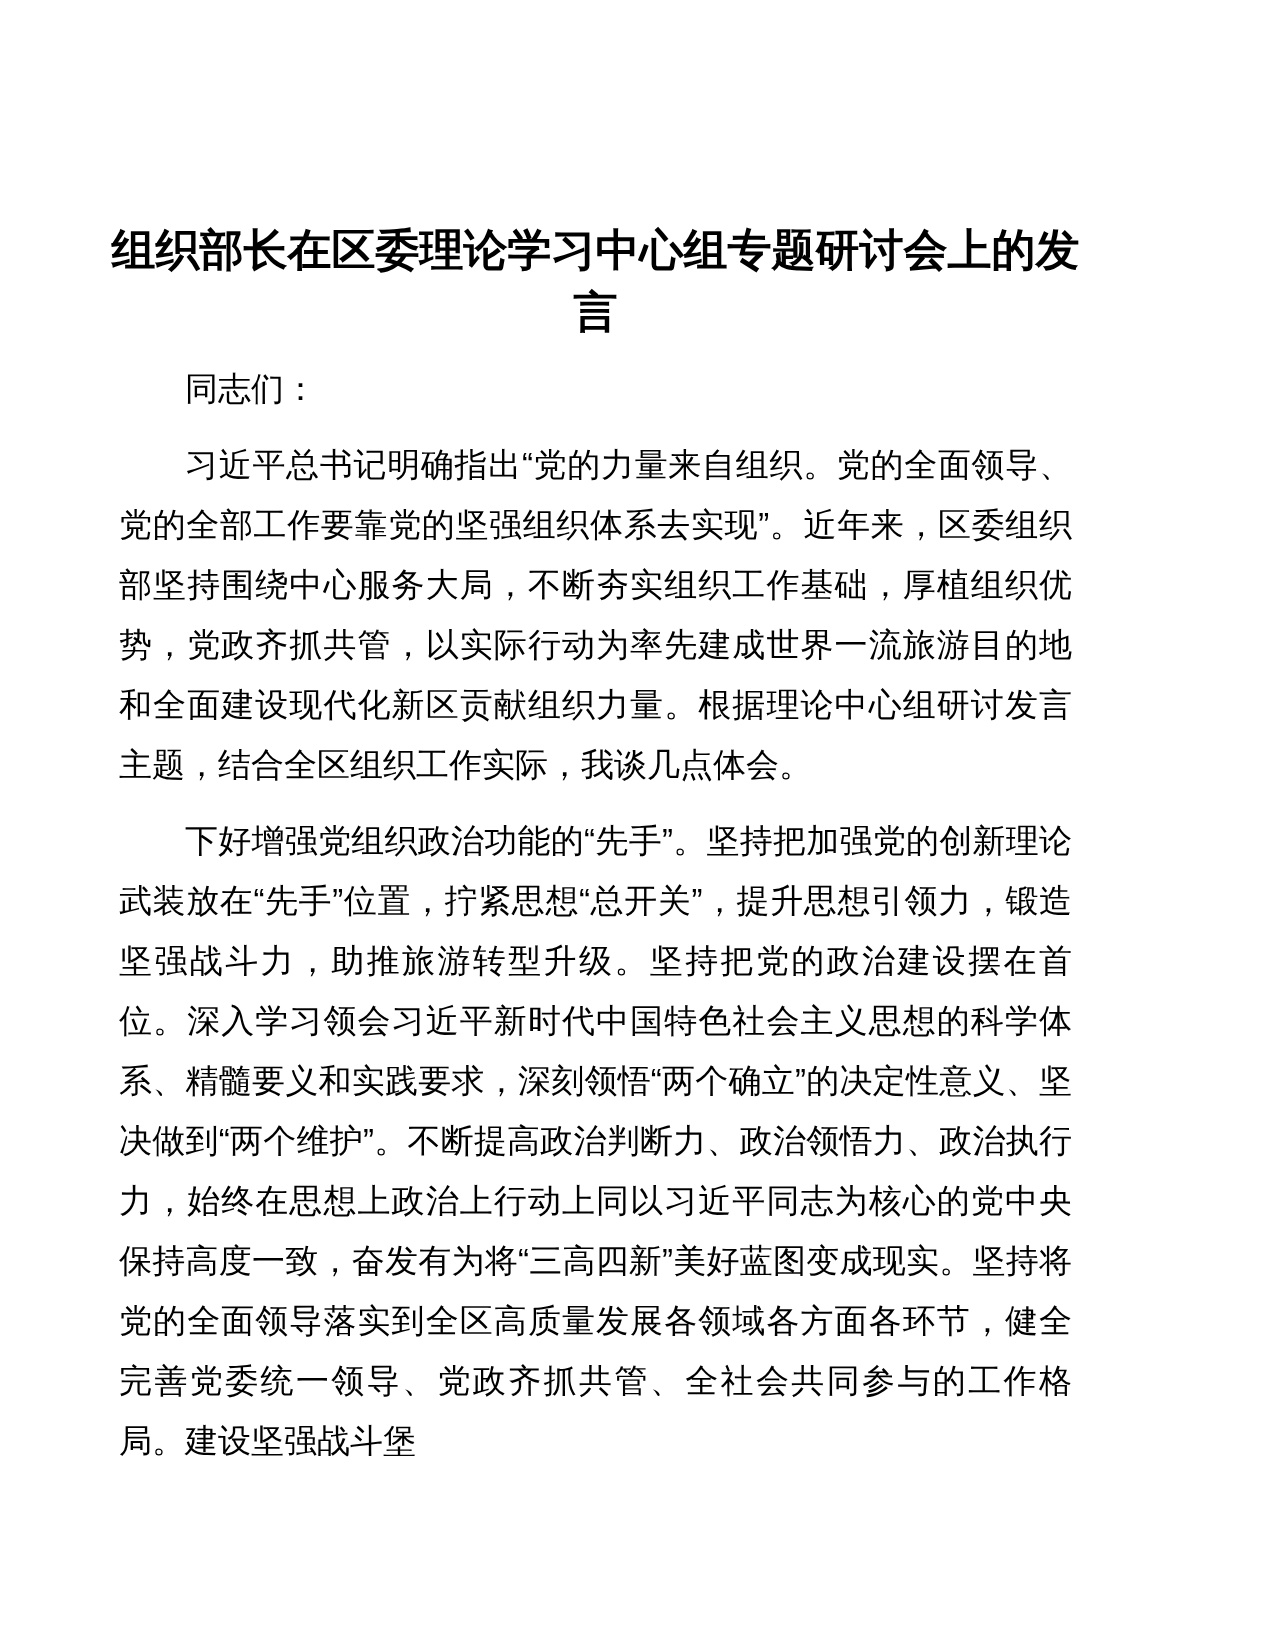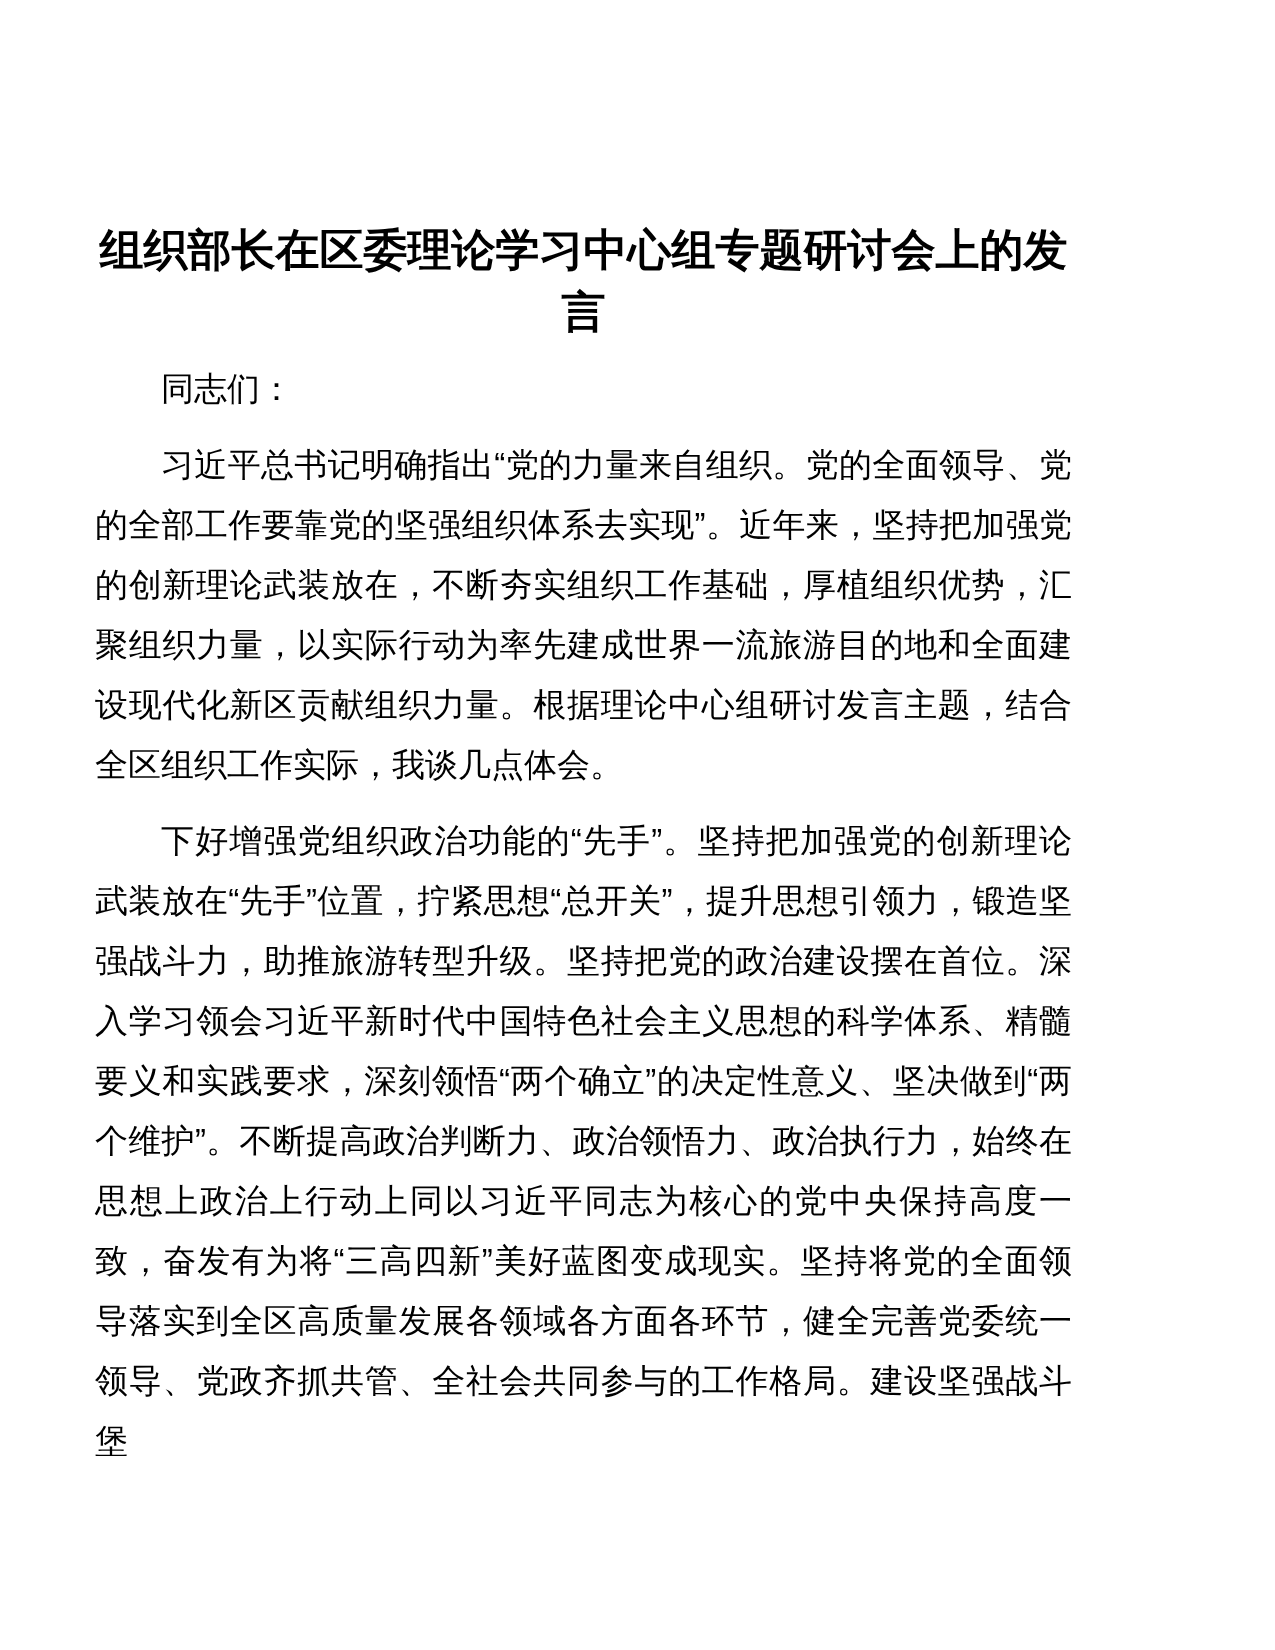--- a/index.html
+++ b/index.html
@@ -6,21 +6,21 @@
     margin: 0;
     padding: 0;
     background: #ffffff;
   }
   .page {
     position: relative;
     width: 1275px;
     height: 1650px;
     background: #ffffff;
     box-sizing: border-box;
-    padding: 219px 187px 0 79px;
+    padding: 219px 187px 0 103px;
     overflow: hidden;
     font-family: "Liberation Sans", sans-serif;
     color: #000000;
   }
   .doc-title {
     margin: 0 0 15px 0;
     font-size: 44px;
     line-height: 62px;
     font-weight: 700;
     text-align: center;
@@ -37,17 +37,17 @@
 </style>
 </head>
 <body>
 
 <div class="page">
   <h1 class="doc-title">组织部长在区委理论学习中心组专题研讨会上的发言</h1>
 
   <div class="body-text">
     <p>同志们：</p>
 
-    <p>习近平总书记明确指出“党的力量来自组织。党的全面领导、党的全部工作要靠党的坚强组织体系去实现”。近年来，坚持把加强党的创新理论武装放在，不断夯实组织工作基础，厚植组织优势，汇聚组织力量，以实际行动为率先建成世界一流旅游目的地和全面建设现代化新区贡献组织力量。根据理论中心组研讨发言主题，结合全区组织工作实际，我谈几点体会。</p>
+    <p>习近平总书记明确指出“党的力量来自组织。党的全面领导、党的全部工作要靠党的坚强组织体系去实现”。近年来，区委组织部坚持围绕中心服务大局，不断夯实组织工作基础，厚植组织优势，党政齐抓共管，以实际行动为率先建成世界一流旅游目的地和全面建设现代化新区贡献组织力量。根据理论中心组研讨发言主题，结合全区组织工作实际，我谈几点体会。</p>
 
     <p>下好增强党组织政治功能的“先手”。坚持把加强党的创新理论武装放在“先手”位置，拧紧思想“总开关”，提升思想引领力，锻造坚强战斗力，助推旅游转型升级。坚持把党的政治建设摆在首位。深入学习领会习近平新时代中国特色社会主义思想的科学体系、精髓要义和实践要求，深刻领悟“两个确立”的决定性意义、坚决做到“两个维护”。不断提高政治判断力、政治领悟力、政治执行力，始终在思想上政治上行动上同以习近平同志为核心的党中央保持高度一致，奋发有为将“三高四新”美好蓝图变成现实。坚持将党的全面领导落实到全区高质量发展各领域各方面各环节，健全完善党委统一领导、党政齐抓共管、全社会共同参与的工作格局。建设坚强战斗堡</p>
   </div>
 </div>
 
 </body></html>

